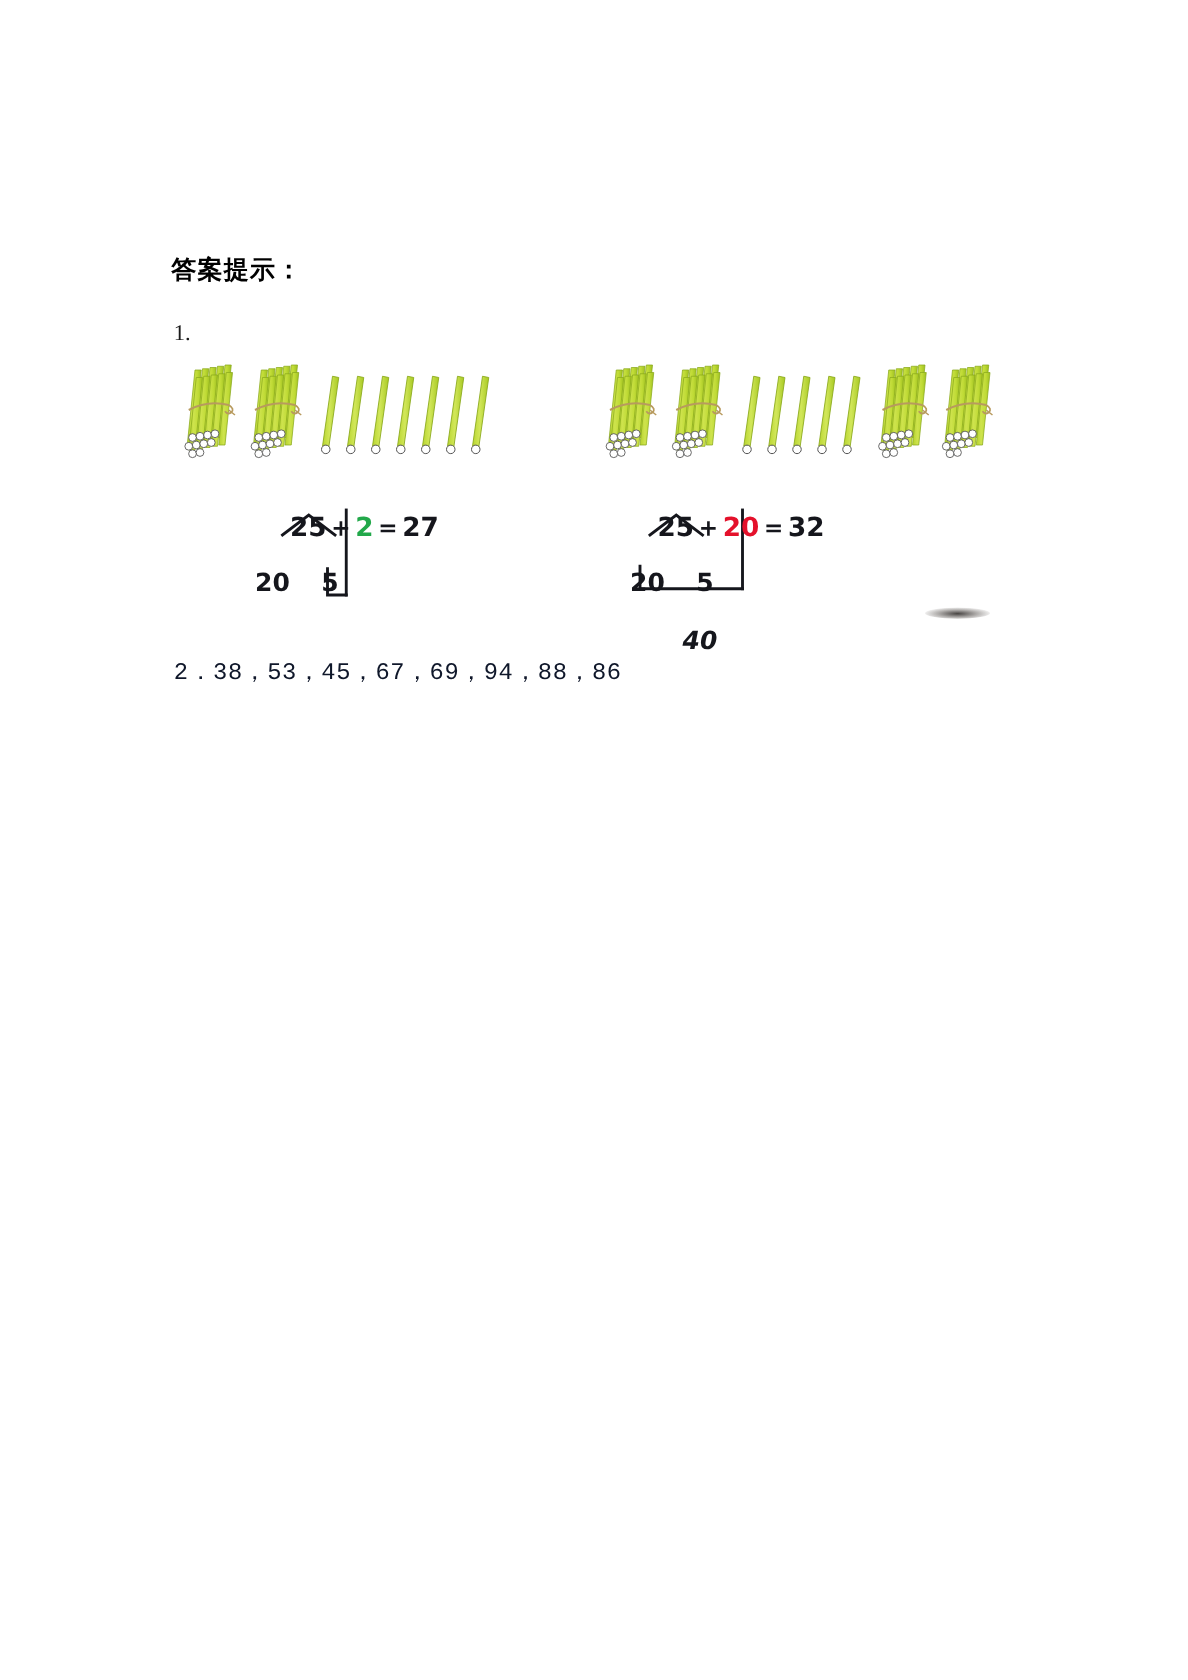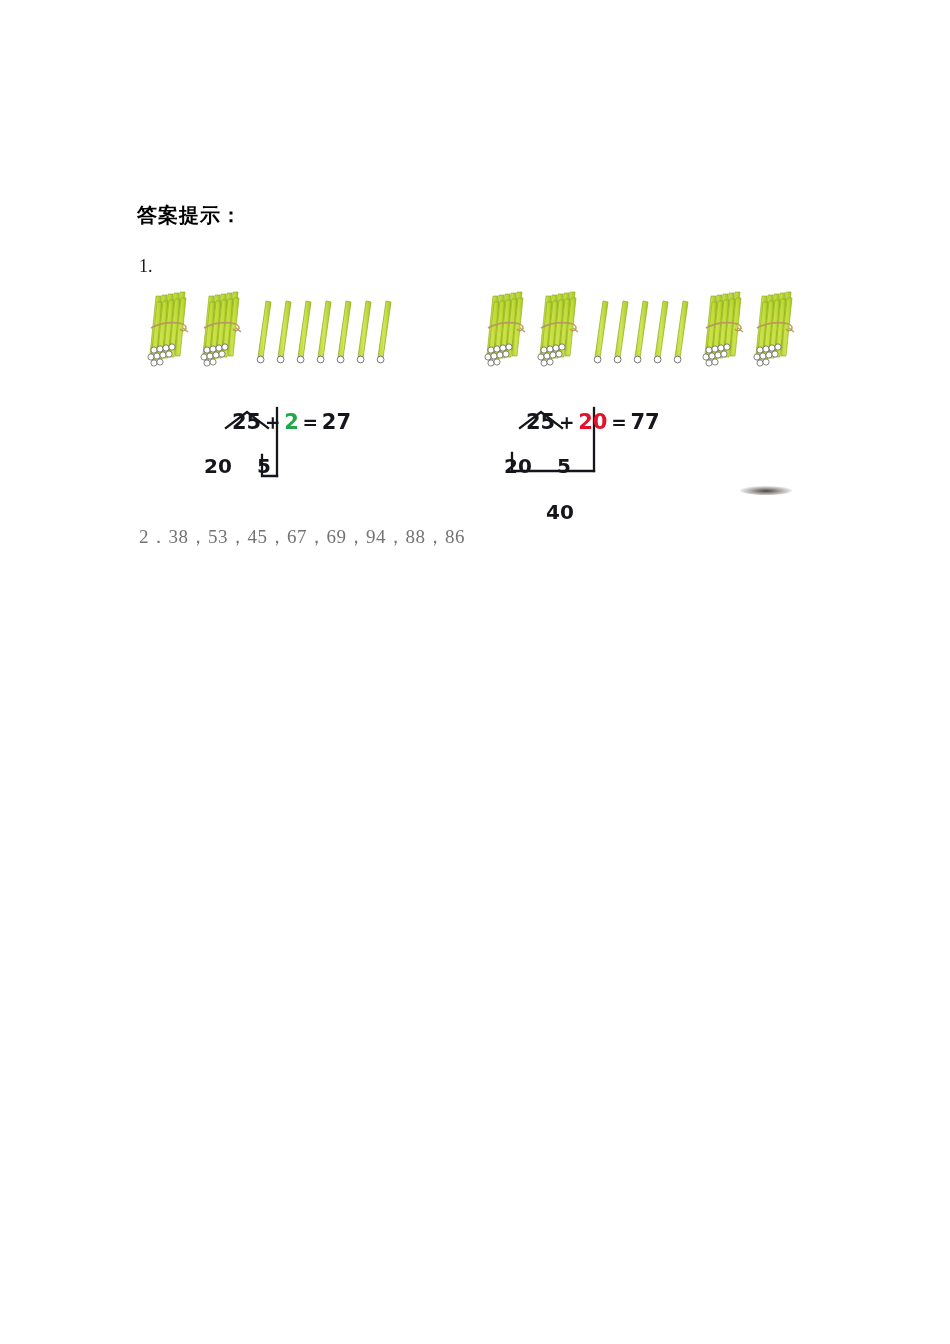--- a/index.html
+++ b/index.html
@@ -42,24 +42,24 @@
     top: 240px;
     font-family: "Liberation Serif", serif;
     font-size: 18px;
     color: #1a1a1a;
     white-space: nowrap;
   }
   .item2-line {
     position: absolute;
     left: 139px;
     top: 508px;
-    font-family: Liberation Serif, serif;
+    font-family: Liberation Mono, monospace;
     font-size: 19px;
     letter-spacing: 0.5px;
-    color: #737373;
+    color: #0f172a;
     white-space: nowrap;
   }
 
   
   .stick-scene {
     position: absolute;
     left: 0;
     top: 0;
     width: 950px;
     height: 1344px;
@@ -219,21 +219,21 @@
 
   <div class="smudge"></div>
 
   <div class="eq-block" style="left:232px; top:372px; width:200px; height:110px;">
     <div class="eq-line"><span>25</span><span class="op">＋</span><span class="hl-green">2</span><span class="eqsign">＝</span><span>27</span></div>
     <div class="part-num" style="left:-28px; top:46px;">20</div>
     <div class="part-num" style="left:25px; top:46px;">5</div>
   </div>
 
   <div class="eq-block" style="left:526px; top:372px; width:220px; height:130px;">
-    <div class="eq-line"><span>25</span><span class="op">＋</span><span class="hl-red">20</span><span class="eqsign">＝</span><span>77</span></div>
+    <div class="eq-line"><span>25</span><span class="op">＋</span><span class="hl-red">20</span><span class="eqsign">＝</span><span>32</span></div>
     <div class="part-num" style="left:-22px; top:46px;">20</div>
     <div class="part-num" style="left:31px; top:46px;">5</div>
-    <div class="part-num" style="left:20px; top:92px;">40</div>
+    <div class="part-num" style="left:20px; top:92px;font-style:italic;">40</div>
   </div>
 
   <div class="item2-line">2．38，53，45，67，69，94，88，86</div>
 
 </div>
 
 </body></html>

